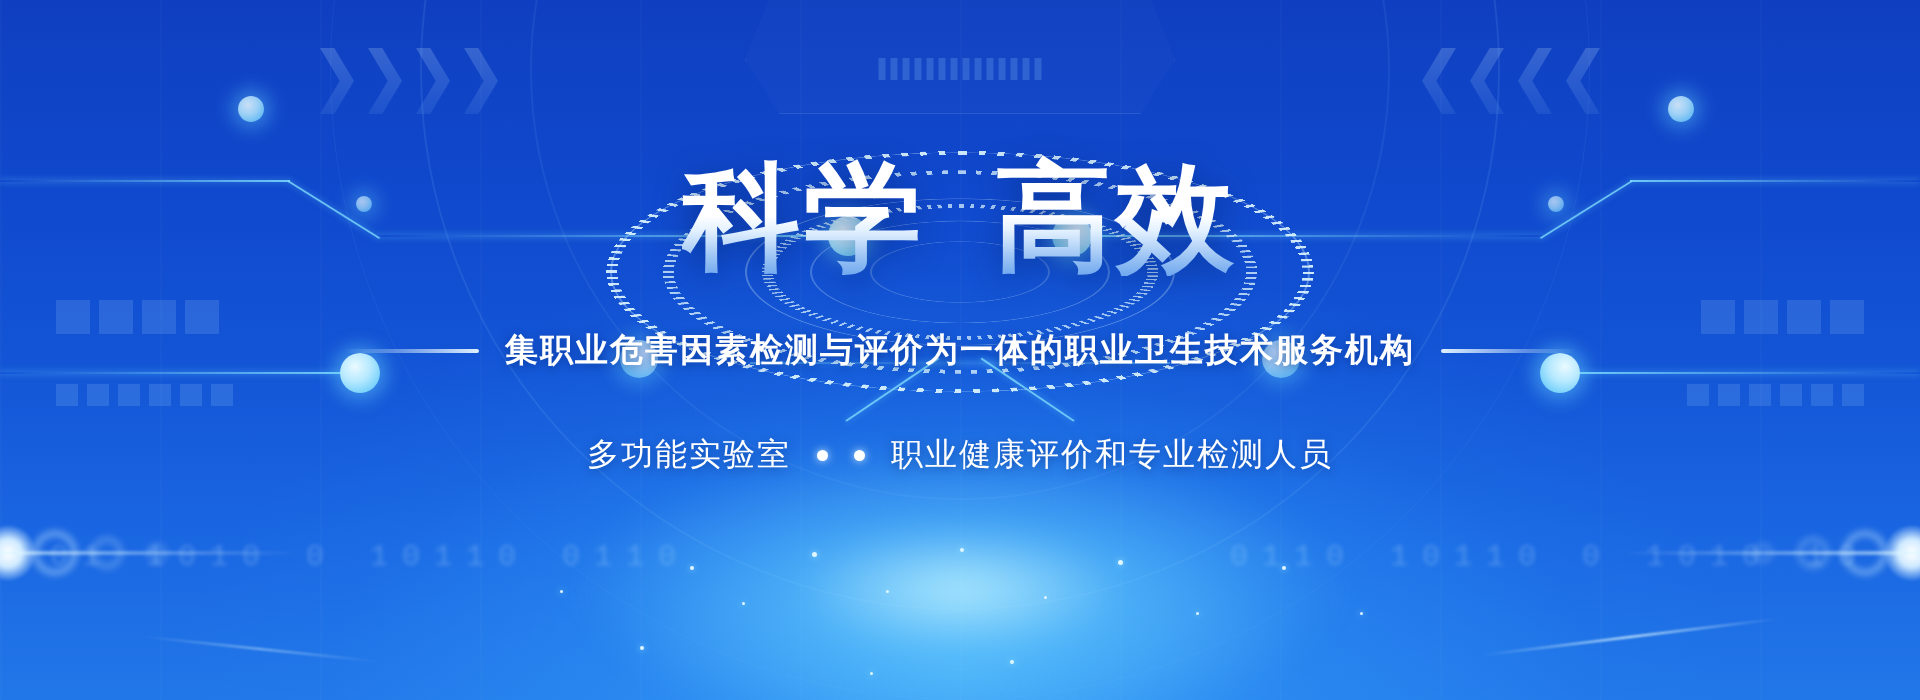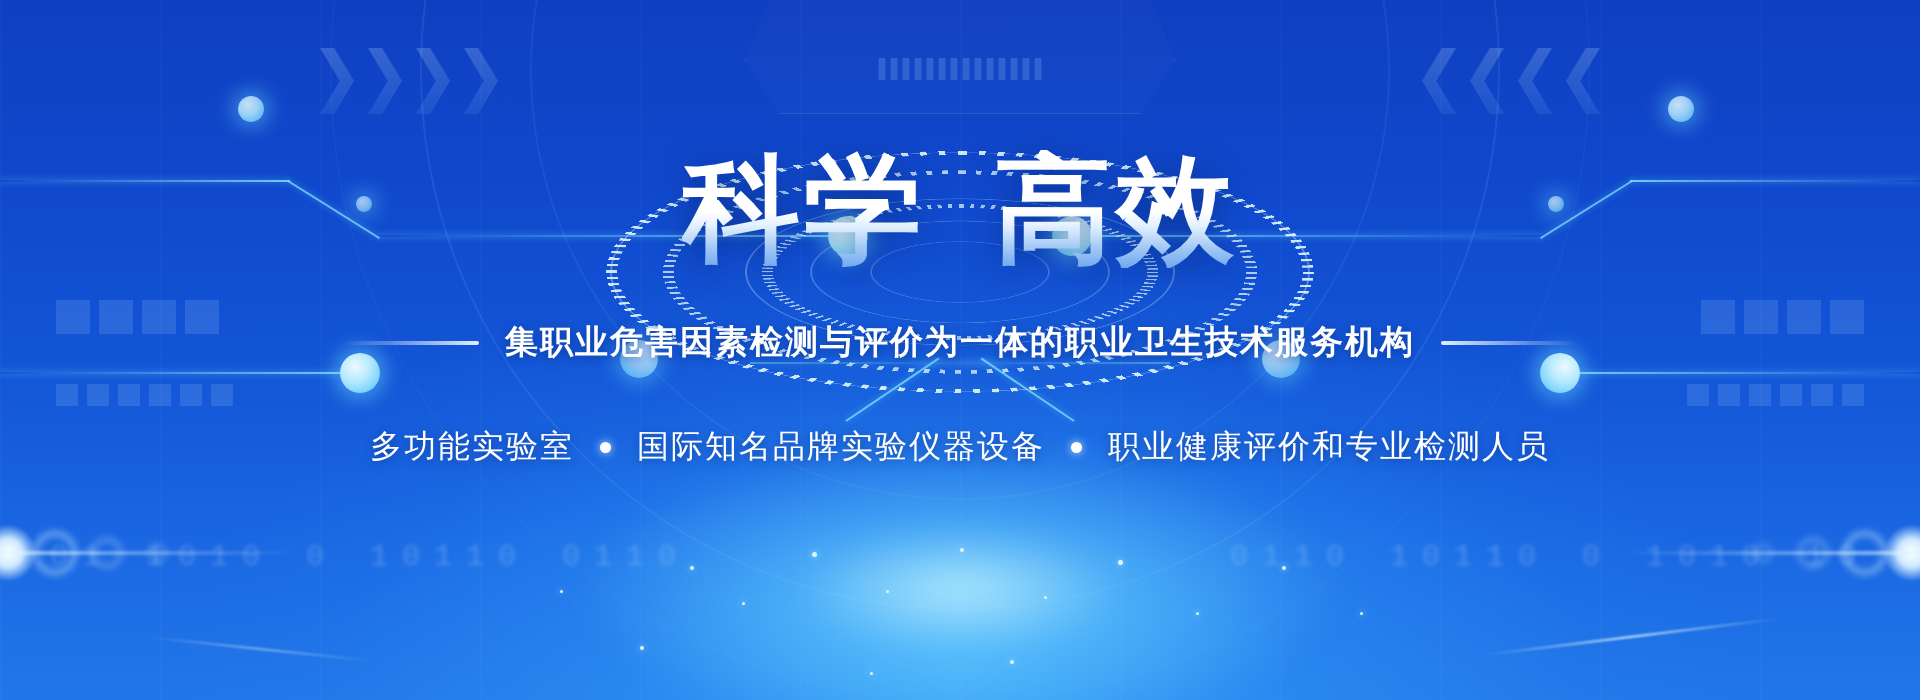--- a/index.html
+++ b/index.html
@@ -107,21 +107,21 @@
 
   
   .content{position:absolute;inset:0;display:flex;flex-direction:column;
            align-items:center;justify-content:flex-start;padding-top:150px;}
 
   .headline{display:flex;gap:68px;align-items:flex-end;
     font-size:118px;font-weight:bold;line-height:1;letter-spacing:4px;
     background:linear-gradient(180deg,#ffffff 0%,#ffffff 52%,#e3f1ff 64%,#9fc6f5 84%,#6fa8ef 100%);
     -webkit-background-clip:text;background-clip:text;color:transparent;
     filter:drop-shadow(0 6px 16px rgba(3,26,90,.45));}
-  .headline span{display:block;}
+  .headline span{display:block;margin-top:8px;}
 
   .subrow{display:flex;align-items:center;gap:26px;margin-top:52px;}
   .sepline{width:136px;height:4px;border-radius:2px;}
   .sepline.l{background:linear-gradient(90deg,rgba(200,230,255,0),rgba(235,248,255,.95));}
   .sepline.r{background:linear-gradient(90deg,rgba(235,248,255,.95),rgba(200,230,255,0));}
   .subtitle{font-size:33px;color:#ffffff;letter-spacing:2px;white-space:nowrap;
     text-shadow:0 2px 10px rgba(5,35,110,.5);font-weight:bold;}
 
   .taglines{margin-top:60px;display:flex;align-items:center;gap:26px;
     font-size:32px;color:#ffffff;letter-spacing:2px;white-space:nowrap;
@@ -296,19 +296,18 @@
 
     <div class="subrow">
       <div class="sepline l"></div>
       <div class="subtitle">集职业危害因素检测与评价为一体的职业卫生技术服务机构</div>
       <div class="sepline r"></div>
     </div>
 
     <div class="taglines">
       <span>多功能实验室</span>
       <span class="dot"></span>
-      <span>国际知名品牌实验仪器设备</span>
       <span class="dot"></span>
       <span>职业健康评价和专业检测人员</span>
     </div>
 
   </div>
 </div>
 
 </body></html>

